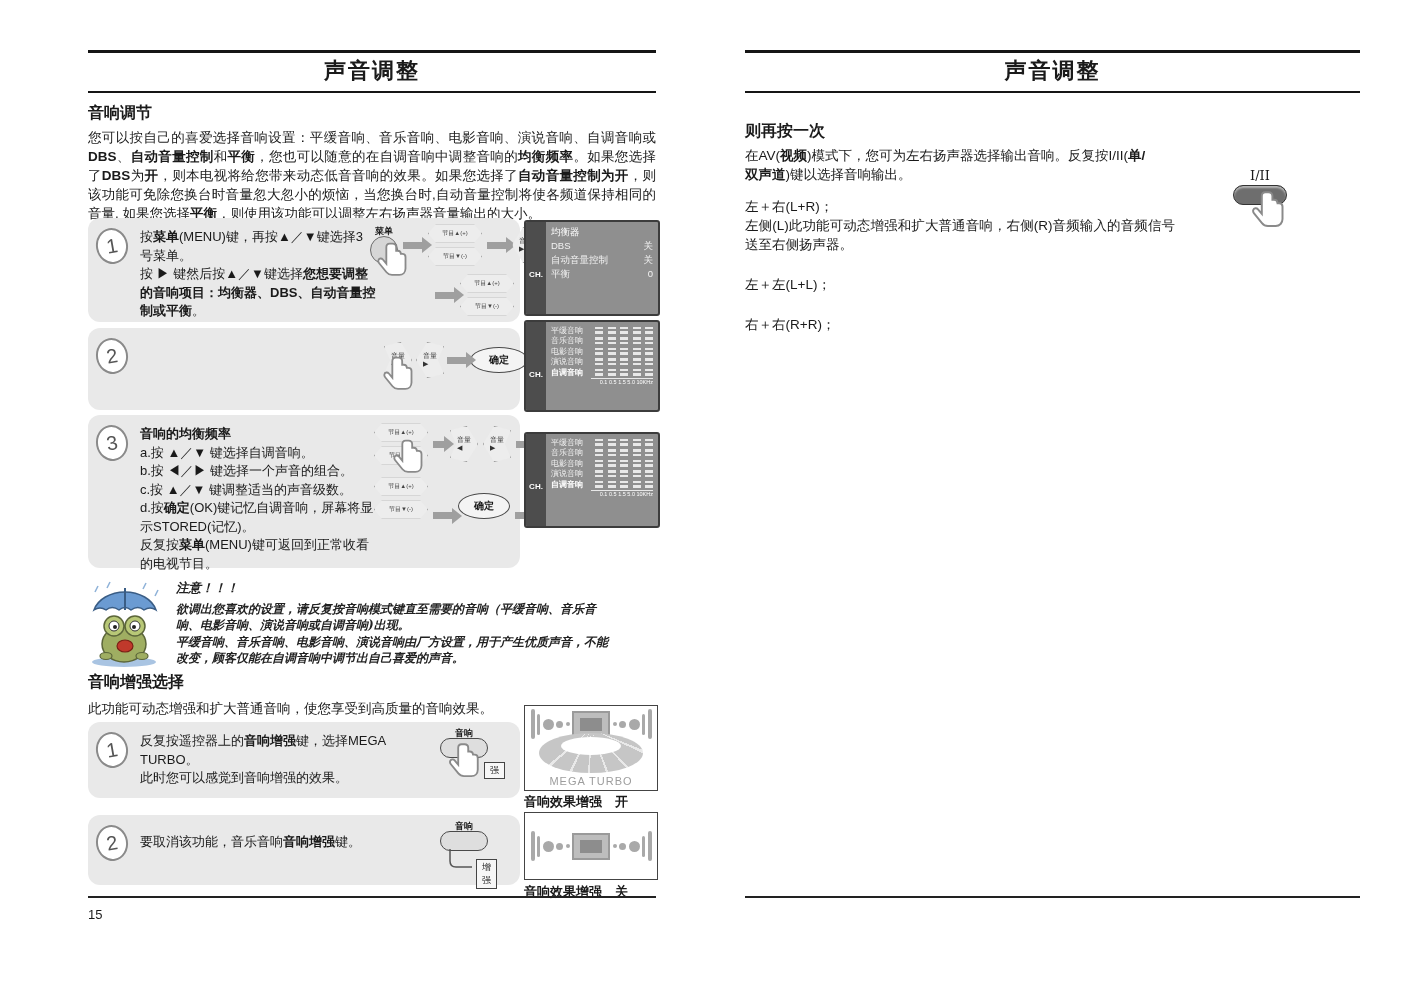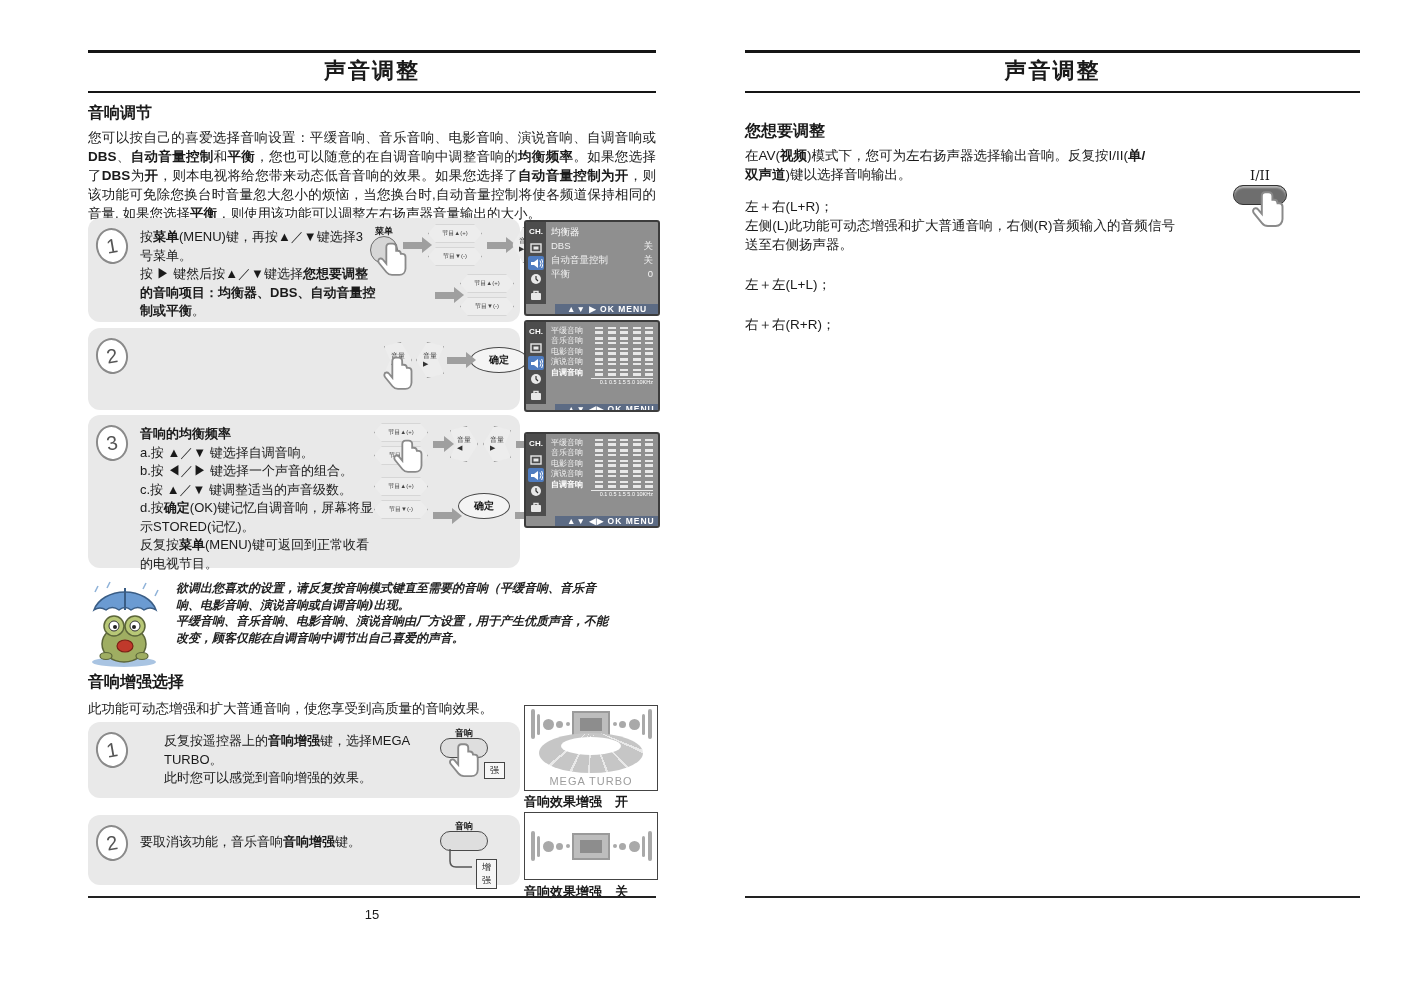--- a/index.html
+++ b/index.html
@@ -29,21 +29,21 @@
         display:flex;align-items:center;justify-content:center;font-size:10px;font-weight:bold;}
   .arr{width:20px;height:7px;background:#9f9f9f;position:relative;margin:0 3px;}
   .arr::after{content:"";position:absolute;right:-9px;top:-4.5px;border-left:10px solid #9f9f9f;border-top:8px solid transparent;border-bottom:8px solid transparent;}
   .hand{position:absolute;pointer-events:none;}
   .pill{width:46px;height:18px;border:1.5px solid #4a4a4a;border-radius:10px;background:#dedede;}
   .tag{border:1px solid #444;background:#f7f7f7;font-size:9px;padding:1px 5px;}
   
   .tvscreen{position:absolute;left:436px;width:132px;border:2px solid #3c3c3c;border-radius:3px;background:#8f8f8f;display:flex;flex-direction:column;overflow:hidden;}
   .scr-body{display:flex;flex:1;}
   .scr-side{width:20px;background:#4d4d4d;display:flex;flex-direction:column;align-items:center;padding:2px 0;gap:2px;}
-  .scr-side .cell{width:16px;height:14px;display:flex;align-items:center;justify-content:center;border-radius:2px;}
+  .scr-side .cell{width:16px;height:14px;display:flex;align-items:center;justify-content:center;border-radius:2px;margin-top:43px;}
   .scr-side .ch{color:#fff;font-size:8px;font-weight:bold;}
   .scr-main{flex:1;padding:3px 5px 1px;}
   .m-row{display:flex;justify-content:space-between;color:#f2f2f2;font-size:9.5px;line-height:14px;}
   .eq-row{display:flex;align-items:center;justify-content:space-between;height:10.5px;}
   .eq-row .lbl{color:#f0f0f0;font-size:8px;white-space:nowrap;}
   .dashcol{width:58px;display:flex;flex-direction:column;gap:2px;}
   .dl{height:2.5px;background:repeating-linear-gradient(to right,#e8e8e8 0 8px,transparent 8px 12.5px);}
   .eq-scale{color:#fff;font-size:5.5px;text-align:right;border-top:1.5px solid #e8e8e8;width:62px;margin-left:auto;line-height:7px;}
   .scr-foot{height:15px;background:#5c6b84;color:#fff;font-size:8.5px;font-weight:bold;display:flex;align-items:center;padding-left:12px;letter-spacing:1px;margin-left:29px;}
   
@@ -56,21 +56,21 @@
   .wb{background:#a9a9a9;border-radius:3px;}
   .dot{background:#a9a9a9;border-radius:50%;}
   .tvmini{width:34px;height:23px;border:2.5px solid #9a9a9a;background:#bdbdbd;display:flex;align-items:center;justify-content:center;}
   .tvmini>div{width:22px;height:13px;background:#8d8d8d;}
   .fanstage{width:104px;height:40px;border-radius:50%;margin-top:-6px;
             background:repeating-conic-gradient(from 245deg at 50% -10%,#c6c6c6 0 20deg,#e9e9e9 20deg 23deg);position:relative;}
   .fanstage::after{content:"";position:absolute;left:22px;top:4px;width:60px;height:18px;border-radius:50%;background:#fff;}
   .megatxt{color:#9d9d9d;font-size:11px;letter-spacing:1px;margin-top:2px;}
   .cap{position:absolute;left:436px;width:140px;font-size:13px;font-weight:bold;white-space:pre;}
   .rule-bottom{position:absolute;left:0;bottom:32px;width:100%;border-top:2.5px solid #222;}
-  .pnum{position:absolute;left:0;bottom:8px;width:100%;text-align:center;font-size:13px;}
+  .pnum{position:absolute;left:0;bottom:8px;width:100%;font-size:13px;}
   .modeblk{margin-top:14px;}
   .modelabel{font-size:13.5px;}
   .monoBtn{width:52px;height:18px;border-radius:10px;background:#6e6e6e;border:1.5px solid #333;
            box-shadow:inset 0 2px 2px rgba(255,255,255,.5);}
   .serifSm{font-family:"DejaVu Serif",serif;font-size:13px;text-align:center;}
 </style>
 </head>
 <body>
 
 <div class="page" id="pageL">
@@ -382,35 +382,36 @@
       <circle cx="47" cy="46" r="10" fill="#b8c877" stroke="#5c663a" stroke-width="1.5"></circle>
       <circle cx="26" cy="46" r="5" fill="#fff" stroke="#333" stroke-width="1"></circle>
       <circle cx="47" cy="46" r="5" fill="#fff" stroke="#333" stroke-width="1"></circle>
       <circle cx="27" cy="47" r="2" fill="#222"></circle>
       <circle cx="46" cy="47" r="2" fill="#222"></circle>
       <ellipse cx="37" cy="66" rx="8" ry="6" fill="#c0392b" stroke="#7a2015" stroke-width="1.2"></ellipse>
       <ellipse cx="18" cy="76" rx="6" ry="3.5" fill="#9fae62" stroke="#5c663a" stroke-width="1.2"></ellipse>
       <ellipse cx="54" cy="76" rx="6" ry="3.5" fill="#9fae62" stroke="#5c663a" stroke-width="1.2"></ellipse>
     </svg>
     <div class="note-txt">
+      <div class="note-title">注意！！！</div>
       <div class="pre">欲调出您喜欢的设置，请反复按音响模式键直至需要的音响（平缓音响、音乐音
 响、电影音响、演说音响或自调音响)出现。
 平缓音响、音乐音响、电影音响、演说音响由厂方设置，用于产生优质声音，不能
 改变，顾客仅能在自调音响中调节出自己喜爱的声音。</div>
     </div>
   </div>
 
   <div style="position:absolute;top:622px;left:0;width:568px;">
     <div class="h2" style="margin:0 0 6px;">音响增强选择</div>
     <div class="para">此功能可动态增强和扩大普通音响，使您享受到高质量的音响效果。</div>
   </div>
 
   <div class="graybox" style="top:672px;height:76px;">
     <div class="stepnum">1</div>
-    <div class="steptext pre" style="width:300px;margin-left:24px;"><span>反复按遥控器上的</span><span style="font-weight: bold;">音响增强</span><span>键，选择MEGA  TURBO。
+    <div class="steptext pre" style="width:300px;"><span>反复按遥控器上的</span><span style="font-weight: bold;">音响增强</span><span>键，选择MEGA  TURBO。
 此时您可以感觉到音响增强的效果。</span></div>
     <div style="position:absolute;left:352px;top:6px;text-align:center;">
       <div class="rc-lbl">音响</div>
       <div class="pill"></div>
       <div class="tag" style="position:absolute;left:44px;top:34px;">强</div>
       <svg class="hand" style="left:8px;top:14px;" width="34" height="42" viewBox="0 0 40 48">
         <path d="M16 2c-2.5 0-4 1.8-4 4.3V26l-4.2-5c-1.6-1.9-4.6-1.5-5.3.8-.4 1.3 0 2.6.9 3.7l8.8 10.8c1.6 2 4 3.2 6.6 3.2h8.7c4.4 0 7.5-3.3 7.5-7.7V18c0-2.3-1.6-3.8-3.8-3.8h-1.7c-.2-2.2-1.7-3.7-3.8-3.7h-1.9V6.3C23.8 3.8 21.9 2 19.4 2z" fill="#fff" stroke="#8a8a8a" stroke-width="2.2"></path>
       </svg>
     </div>
   </div>
@@ -470,21 +471,21 @@
 
   <div class="rule-bottom"></div>
   <div class="pnum">15</div>
 </div>
 
 <div class="page" id="pageR">
   <div class="titlebar">
     <span class="t">声音调整</span>
   </div>
 
-  <div class="h2" style="margin-top:28px;">您想要调整</div>
+  <div class="h2" style="margin-top:28px;">则再按一次</div>
   <div class="para pre" style="width:430px;"><span>在AV(</span><span style="font-weight: bold;">视频</span><span>)模式下，您可为左右扬声器选择输出音响。反复按I/II(</span><span style="font-weight: bold;">单/
 双声道</span><span>)键以选择音响输出。</span></div>
 
   <div class="modeblk">
     <div class="modelabel">左＋右(L+R)；</div>
     <div class="para" style="width:430px;">左侧(L)此功能可动态增强和扩大普通音响，右侧(R)音频输入的音频信号送至右侧扬声器。</div>
   </div>
   <div class="modeblk" style="margin-top:22px;">
     <div class="modelabel">左＋左(L+L)；</div>
   </div>

